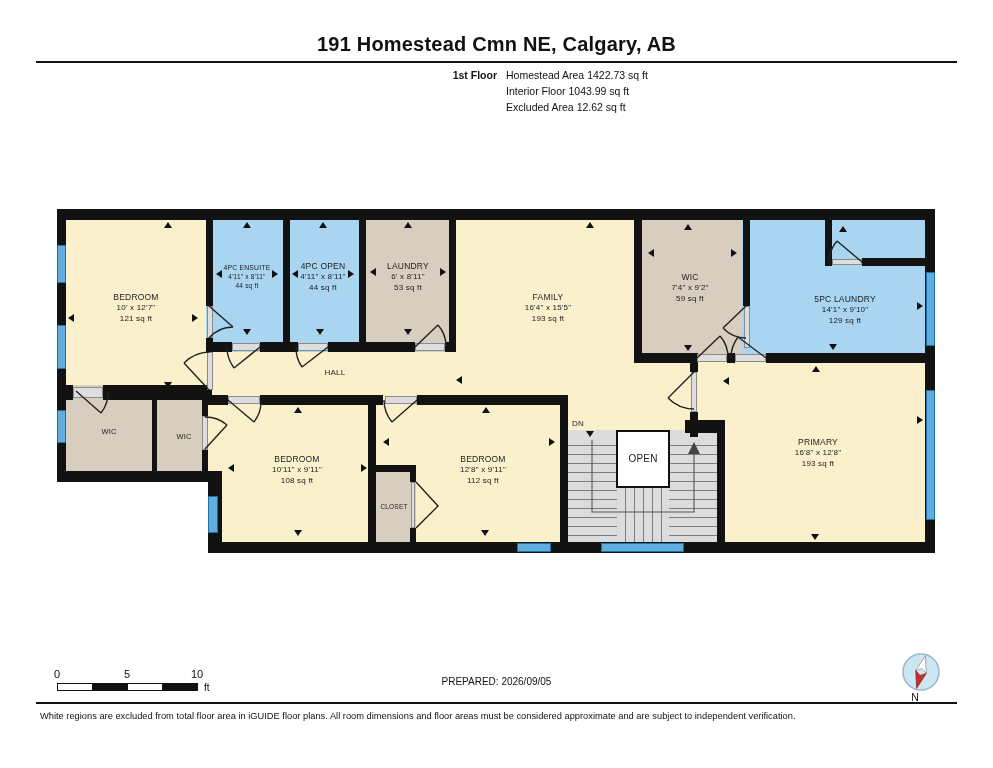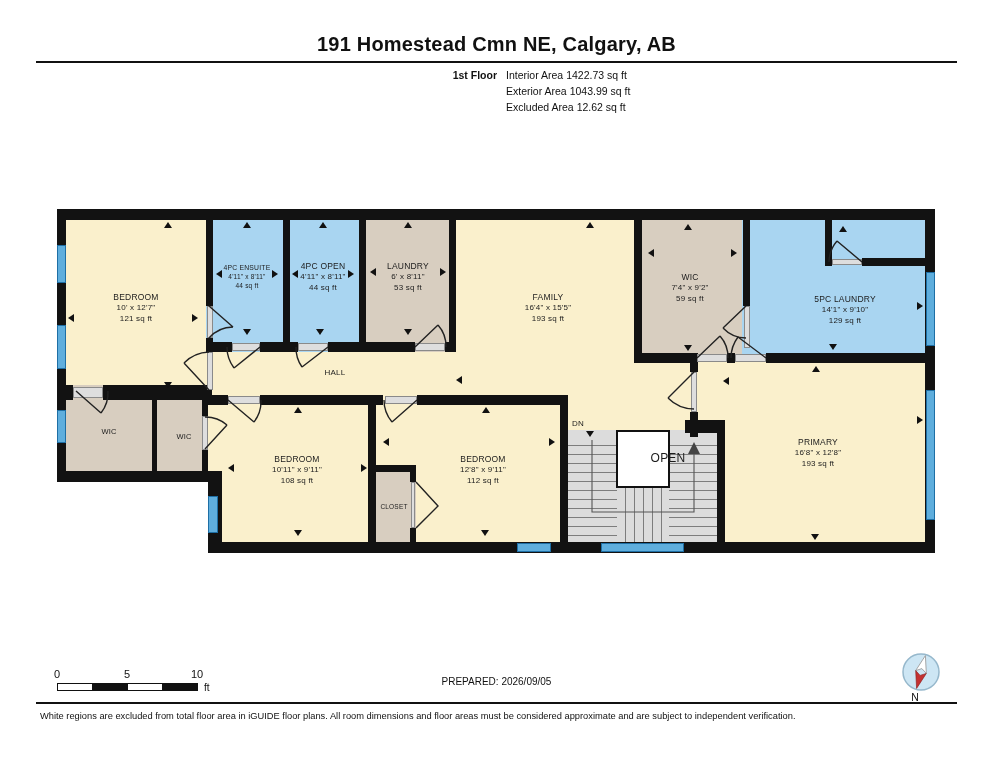--- a/index.html
+++ b/index.html
@@ -31,22 +31,22 @@
   .scale-num{position:absolute;transform:translateX(-50%);font-size:11px;}
   .open-box{position:absolute;background:#fff;border:2px solid #111;box-sizing:border-box;}
   .footnote{position:absolute;font-size:9.3px;color:#111;}
 </style>
 </head>
 <body>
 
 <div class="title">191 Homestead Cmn NE, Calgary, AB</div>
 <div class="rule" style="top:61px"></div>
 <div class="hdr-floor">1st Floor</div>
-<div class="hdr-row" style="top:69px"><span>Interior Area</span> <span>1422.73 sq ft</span></div>
-<div class="hdr-row" style="top:85px"><span>Exterior Area</span> <span>1043.99 sq ft</span></div>
+<div class="hdr-row" style="top:69px"><span>Homestead Area</span> <span>1422.73 sq ft</span></div>
+<div class="hdr-row" style="top:85px"><span>Interior Floor</span> <span>1043.99 sq ft</span></div>
 <div class="hdr-row" style="top:101px"><span>Excluded Area</span> <span>12.62 sq ft</span></div>
 
 <div>
   <div class="fill cream" style="left:57px;top:209px;width:155px;height:185px"></div>
   <div class="fill cream" style="left:449px;top:209px;width:248px;height:230px"></div>
   <div class="fill cream" style="left:206px;top:342px;width:495px;height:63px"></div>
   <div class="fill cream" style="left:208px;top:395px;width:360px;height:158px"></div>
   <div class="fill cream" style="left:690px;top:353px;width:245px;height:200px"></div>
   <div class="fill blue" style="left:206px;top:209px;width:84px;height:143px"></div>
   <div class="fill blue" style="left:283px;top:209px;width:83px;height:143px"></div>
@@ -216,21 +216,21 @@
   </div>
   <div class="lbl sm" style="left:394px;top:507px">
     <div>CLOSET</div>
   </div>
   <div class="lbl" style="left:335px;top:373px">
     <div>HALL</div>
   </div>
   <div class="lbl" style="left:578px;top:424px">
     <div>DN</div>
   </div>
-  <div class="lbl" style="left:668px;top:459px;font-size:12px">
+  <div class="lbl" style="left:643px;top:459px;font-size:10px">
     <div>OPEN</div>
   </div>
 
   <div class="ar up" style="left:164px;top:222px"></div>
   <div class="ar up" style="left:243px;top:222px"></div>
   <div class="ar up" style="left:319px;top:222px"></div>
   <div class="ar up" style="left:404px;top:222px"></div>
   <div class="ar up" style="left:586px;top:222px"></div>
   <div class="ar up" style="left:684px;top:224px"></div>
   <div class="ar up" style="left:839px;top:226px"></div>

